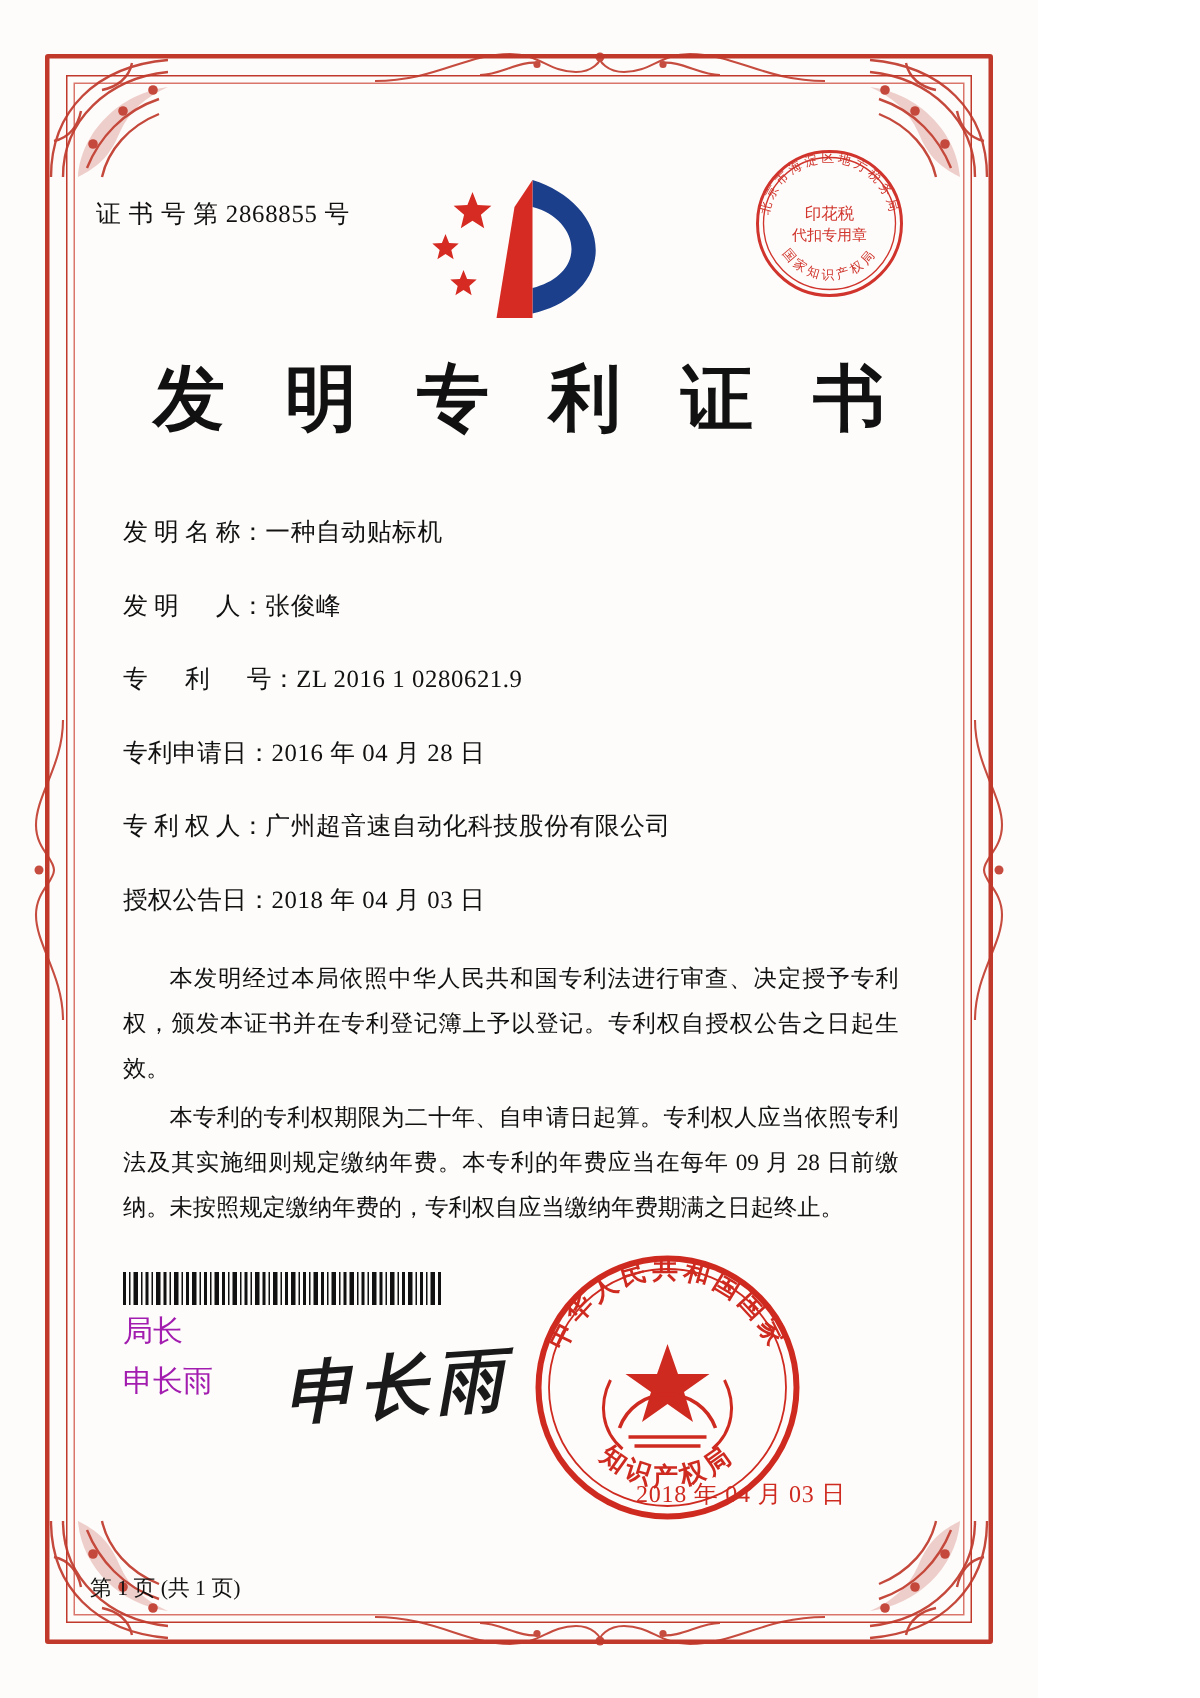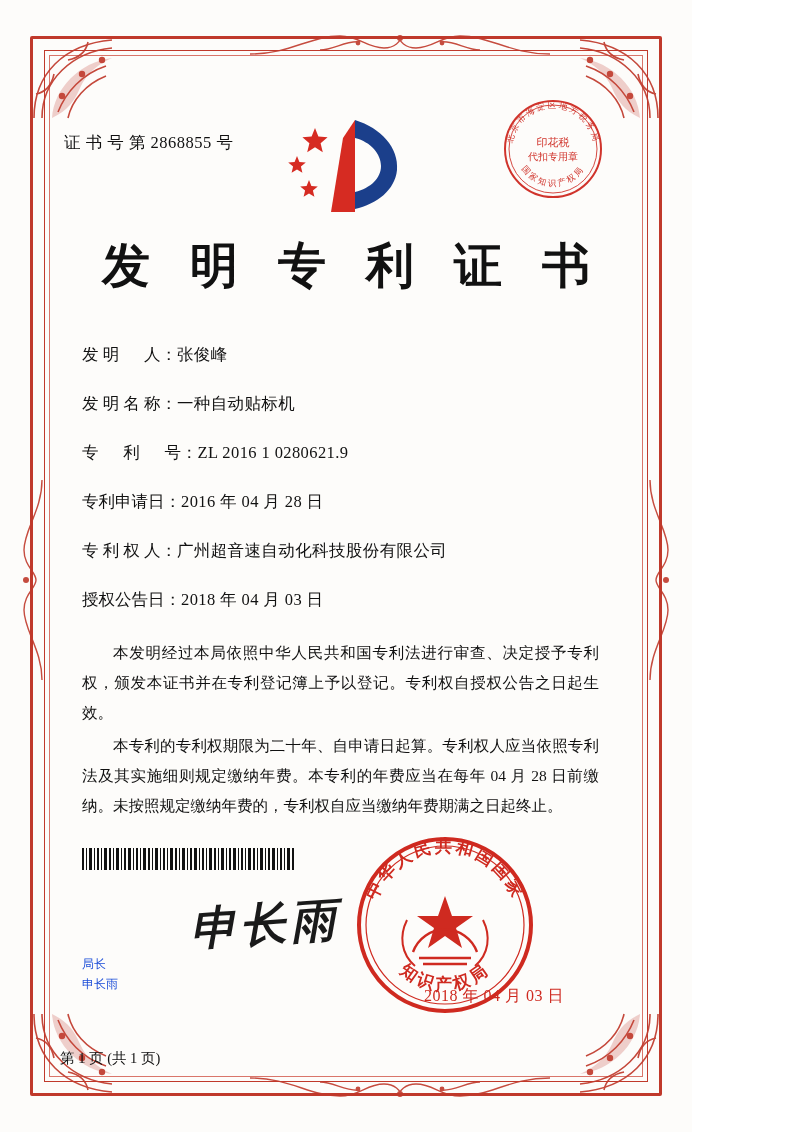--- a/index.html
+++ b/index.html
@@ -168,24 +168,24 @@
     left: 22px;
     top: 782px;
     width: 215px;
     height: 22px;
   }
 
   
   .sig-block {
     position: absolute;
     left: 22px;
-    top: 889px;
-    font-size: 12px;
+    top: 806px;
+    font-size: 20px;
     line-height: 1.65;
-    color: #1d4ed8;
+    color: #a21caf;
   }
   .signature-script {
     position: absolute;
     left: 130px;
     top: 828px;
     font-size: 46px;
     color: #1a1a1a;
     font-family: "DejaVu Serif", serif;
     font-style: italic;
     font-weight: 700;
@@ -371,26 +371,26 @@
         </text>
         <text x="55" y="52" font-size="11" fill="#d0342c" text-anchor="middle" font-family="'DejaVu Sans', sans-serif">印花税</text>
         <text x="55" y="66" font-size="10" fill="#d0342c" text-anchor="middle" font-family="'DejaVu Sans', sans-serif">代扣专用章</text>
       </svg>
     </div>
 
     <div class="title">发 明 专 利 证 书</div>
 
     <div class="fields">
       <div class="field-row">
+        <span class="field-label">发 明 名 称：</span>
+        <span class="field-value">一种自动贴标机</span>
+      </div>
+      <div class="field-row">
         <span class="field-label">发 明 　 人：</span>
         <span class="field-value">张俊峰</span>
-      </div>
-      <div class="field-row">
-        <span class="field-label">发 明 名 称：</span>
-        <span class="field-value">一种自动贴标机</span>
       </div>
       <div class="field-row">
         <span class="field-label">专 　 利 　 号：</span>
         <span class="field-value">ZL 2016 1 0280621.9</span>
       </div>
       <div class="field-row">
         <span class="field-label">专利申请日：</span>
         <span class="field-value">2016 年 04 月 28 日</span>
       </div>
       <div class="field-row">
@@ -398,21 +398,21 @@
         <span class="field-value">广州超音速自动化科技股份有限公司</span>
       </div>
       <div class="field-row">
         <span class="field-label">授权公告日：</span>
         <span class="field-value">2018 年 04 月 03 日</span>
       </div>
     </div>
 
     <div class="body-text">
       <p>本发明经过本局依照中华人民共和国专利法进行审查、决定授予专利权，颁发本证书并在专利登记簿上予以登记。专利权自授权公告之日起生效。</p>
-      <p>本专利的专利权期限为二十年、自申请日起算。专利权人应当依照专利法及其实施细则规定缴纳年费。本专利的年费应当在每年 04 月 28 日前缴纳。未按照规定缴纳年费的，专利权自应当缴纳年费期满之日起终止。</p>
+      <p>本专利的专利权期限为二十年、自申请日起算。专利权人应当依照专利法及其实施细则规定缴纳年费。本专利的年费应当在每年 09 月 28 日前缴纳。未按照规定缴纳年费的，专利权自应当缴纳年费期满之日起终止。</p>
     </div>
 
     <div class="barcode">
       <svg viewBox="0 0 215 22" width="215" height="22" preserveAspectRatio="none">
         <g fill="#111">
           <rect x="0" y="0" width="2" height="22"></rect>
             <rect x="4" y="0" width="1" height="22"></rect>
           <rect x="7" y="0" width="3" height="22"></rect>
             <rect x="12" y="0" width="1" height="22"></rect>
           <rect x="15" y="0" width="2" height="22"></rect>

